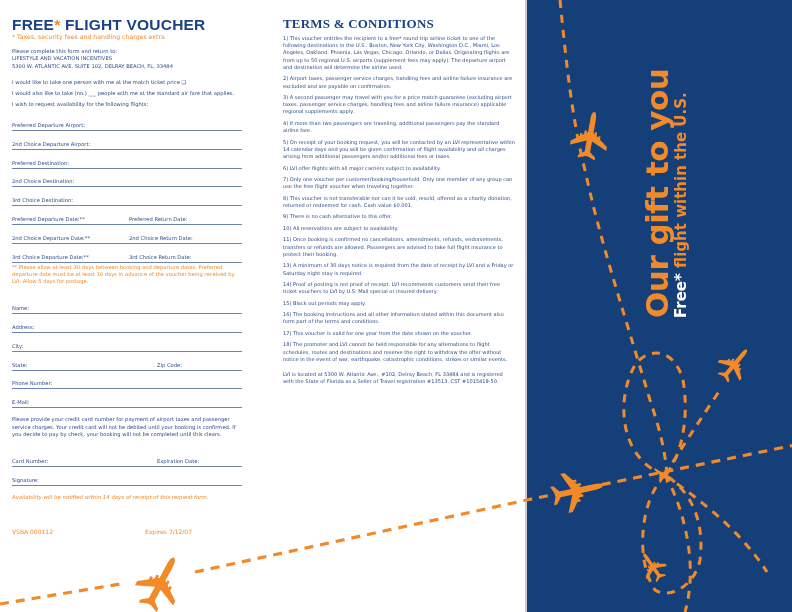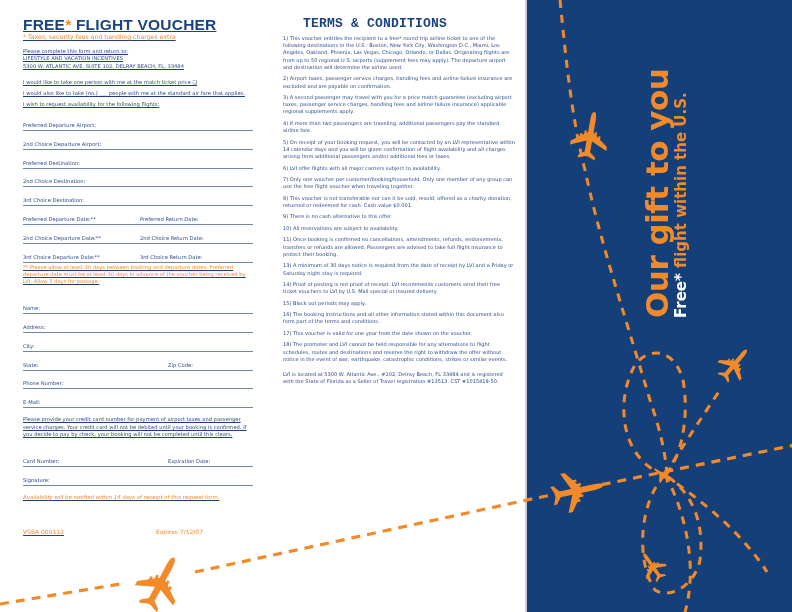--- a/index.html
+++ b/index.html
@@ -1,38 +1,38 @@
 <!DOCTYPE html>
 <html><head>
 <meta charset="utf-8">
 <style>
   html, body { margin:0; padding:0; }
   body { width:792px; height:612px; position:relative; overflow:hidden; background:#ffffff; font-family:"DejaVu Sans", sans-serif; color:#1e4080; }
-  .col-left { position:absolute; left:23px; top:16px; width:230px;text-decoration:underline; }
+  .col-left { position:absolute; left:12px; top:16px; width:230px; }
   .title { font-family:"Liberation Sans", sans-serif; font-weight:bold; font-size:15.5px; color:#1a4283; letter-spacing:0.2px; line-height:17px; }
   .title .star { color:#f28a2a; }
   .subtitle { font-size:6.2px; color:#f28a2a; margin-top:0px; line-height:8px; }
   .small { font-size:5.2px; line-height:7.4px; color:#2a4a86; }
   .addr { margin-top:7px; }
   .prefs { margin-top:9px; }
   .prefs div { margin-bottom:3.6px; }
   .field { position:relative; height:17.8px; border-bottom:1px solid #6e86ad; font-size:5.2px; color:#2a4a86; }
   .field span { position:absolute; bottom:2px; }
   .field .r { left:117px; }
   .field .r2 { left:145px; }
   .fields-a { margin-top:2px; }
   .note { font-size:5.2px; line-height:7.3px; color:#f28a2a; margin-top:1px; }
   .fields-b { margin-top:10px; }
   .cc { font-size:5.2px; line-height:7.4px; color:#2a4a86; margin-top:8px; }
   .fields-c { margin-top:10px; }
   .avail { font-size:5.4px; font-style:italic; color:#f28a2a; margin-top:8px; }
   .codes { margin-top:28px; font-size:6px; color:#f28a2a; position:relative; height:10px; }
   .codes .c2 { position:absolute; left:133px; }
   .col-mid { position:absolute; left:283px; top:16px; width:232px; }
-  .terms-title { font-family:Liberation Mono, monospace; font-weight:bold; font-size:13px; color:#1a4283; line-height:16px; letter-spacing:0.2px;margin-left:20px; }
+  .terms-title { font-family:Liberation Serif, serif; font-weight:bold; font-size:13px; color:#1a4283; line-height:16px; letter-spacing:0.2px; }
   .terms { margin-top:3px; }
   .terms p { font-size:5.05px; line-height:7.2px; margin:0 0 4.3px 0; color:#2a4a86; }
   .terms p.footer { margin-top:8px; }
   .panel { position:absolute; left:527px; top:0; width:265px; height:612px; background:#143f78; }
   .panel-edge { position:absolute; left:525px; top:0; width:2px; height:612px; background:#c8ccd6; }
   .headline { position:absolute; left:640px; top:318px; transform-origin:0 0; transform:rotate(-90deg); white-space:nowrap; }
   .headline .h1 { font-family:"DejaVu Sans", sans-serif; font-weight:bold; font-size:31px; color:#f28a2a; line-height:34px; display:block; letter-spacing:-0.5px; }
   .headline .h2 { font-family:"DejaVu Sans", sans-serif; font-weight:bold; font-size:15px; color:#ffffff; line-height:16px; display:block; margin-top:-1px; }
   .headline .h2 .o { color:#f28a2a; }
   svg.deco { position:absolute; left:0; top:0; width:792px; height:612px; pointer-events:none; }

